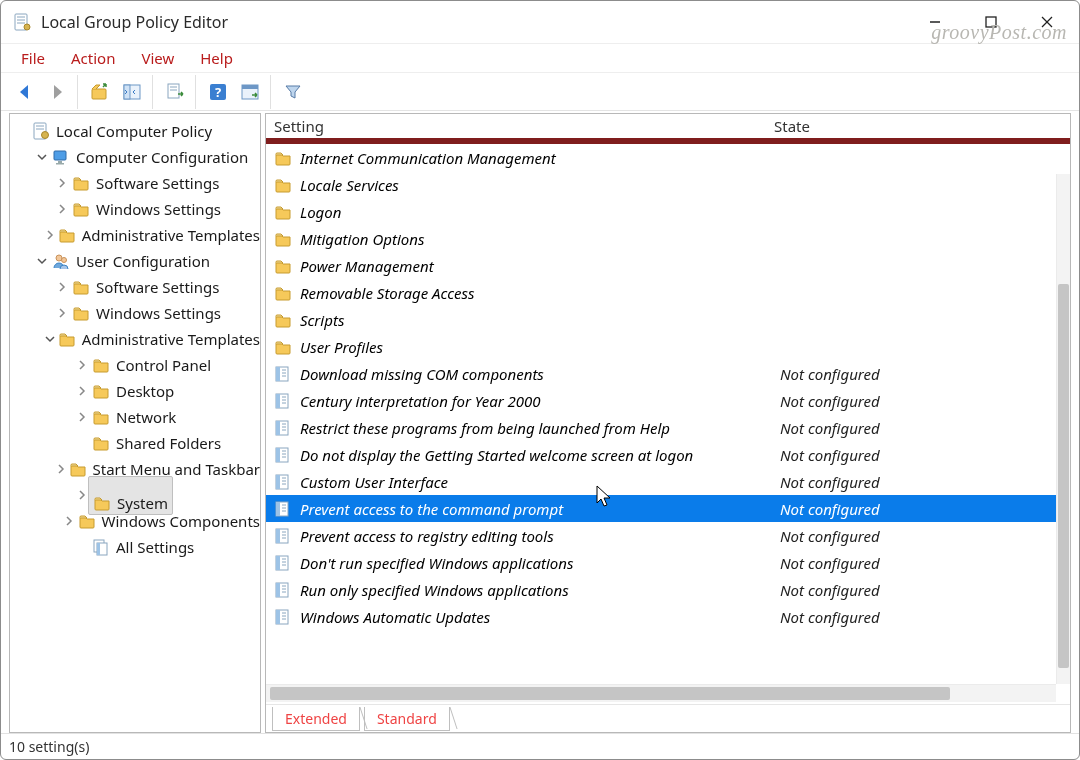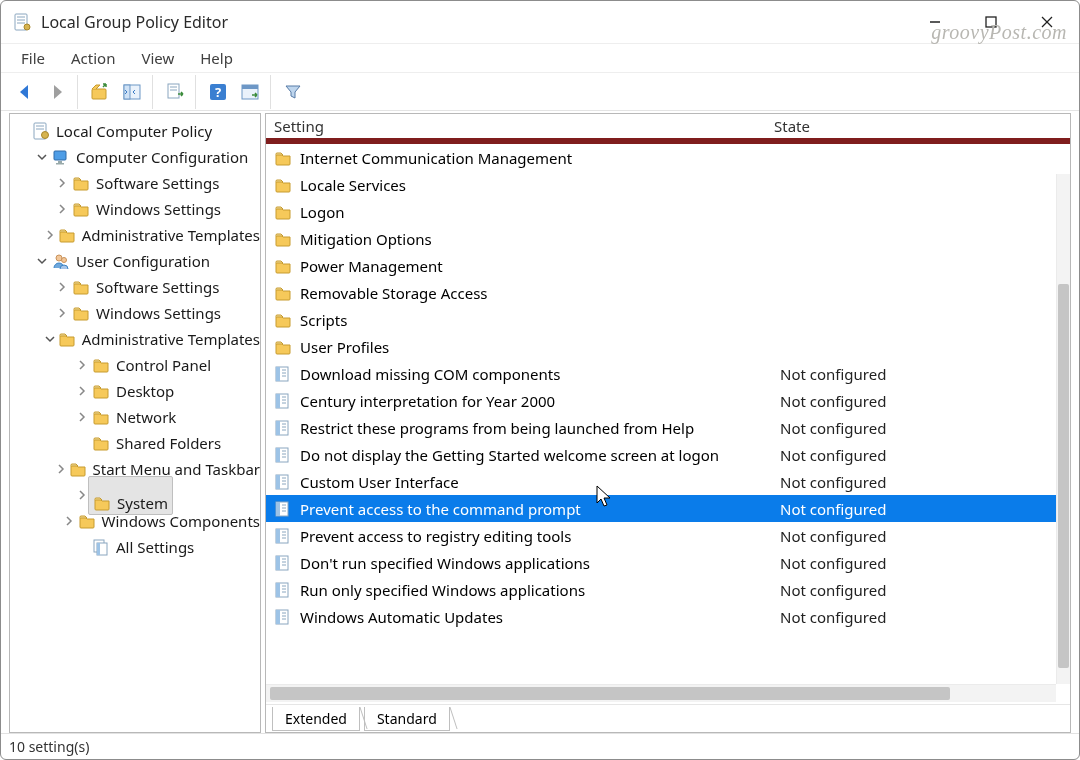--- a/index.html
+++ b/index.html
@@ -26,21 +26,21 @@
   
   .titlebar{height:42px;display:flex;align-items:center;padding:0 6px 0 12px;justify-content:flex-end;}
   .titlebar .app-icon{width:18px;height:18px;margin-right:10px;}
   .titlebar .title{font-size:16px;color:#2a2a2a;}
   .titlebar .spacer{flex:1;}
   .win-controls{display:flex;align-items:center;gap:32px;margin-right:14px;}
   .win-btn{width:24px;height:24px;display:flex;align-items:center;justify-content:center;}
   .watermark{position:absolute;top:20px;right:12px;font-family:Georgia,serif;font-size:20px;color:var(--watermark);font-style:italic;letter-spacing:0.5px;}
   
   .menubar{height:30px;border-top:1px solid #eee;border-bottom:1px solid #eee;display:flex;align-items:center;padding:0 8px;gap:2px;}
-  .menu-item{padding:4px 12px;border-radius:4px;font-size:15px;color:#404040;}
+  .menu-item{padding:4px 12px;border-radius:4px;font-size:15px;color:#b91c1c;}
   
   .toolbar{height:38px;border-bottom:1px solid #e4e4e4;display:flex;align-items:center;padding:0 4px;gap:2px;}
   .tool-group{display:flex;align-items:center;border-right:1px solid #e0e0e0;padding:0 6px;height:34px;gap:4px;}
   .tool-btn{width:28px;height:28px;display:flex;align-items:center;justify-content:center;border-radius:3px;}
   .tool-btn svg{width:20px;height:20px;}
   
   .client{position:absolute;top:112px;left:8px;right:8px;bottom:26px;display:flex;gap:4px;}
   .tree-pane{width:252px;border:1px solid var(--border-dark);background:#fff;overflow:hidden;position:relative;}
   .list-pane{flex:1;border:1px solid var(--border-dark);background:#fff;position:relative;display:flex;flex-direction:column;}
   
@@ -52,34 +52,34 @@
   .tree-label{color:#1a1a1a;}
   .tree-row.selected .tree-label-wrap{background:var(--tree-sel);border:1px solid var(--tree-sel-border);border-radius:2px;padding:16px 4px 1px 2px;margin-left:-2px;}
   .tree-label-wrap{display:inline-flex;align-items:center;}
   
   .list-header{height:30px;border-bottom:6px solid #7f1d1d;display:flex;align-items:center;font-size:15px;color:#333;}
   .col-setting{flex:0 0 508px;padding-left:8px;}
   .col-state{flex:0 0 140px;}
   
   .list-body{flex:1;position:relative;overflow:hidden;}
   .list-inner{position:absolute;inset:0 14px 48px 0;}
-  .list-row{display:flex;align-items:center;height:27px;font-size:15px;padding-left:8px;}
+  .list-row{display:flex;align-items:center;height:27px;font-size:15px;padding-left:8px;font-style:italic;}
   .list-row.selected{background:var(--sel);color:#fff;}
   .list-row.selected .row-state{color:#fff;}
   .row-icon{width:18px;height:18px;margin-right:8px;flex-shrink:0;}
   .row-label{flex:0 0 480px;white-space:nowrap;overflow:hidden;text-overflow:ellipsis;}
   .row-state{flex:0 0 180px;color:#222;}
   
   .vscroll{position:absolute;top:30px;right:0;bottom:48px;width:14px;background:#f3f3f3;border-left:1px solid #ebebeb;}
   .vscroll .thumb{position:absolute;left:1px;right:1px;top:110px;height:384px;background:var(--scroll-thumb);border-radius:2px;}
   .hscroll{position:absolute;left:0;right:14px;height:18px;bottom:30px;background:#f3f3f3;border-top:1px solid #ebebeb;}
   .hscroll .thumb{position:absolute;top:2px;bottom:2px;left:4px;width:680px;background:var(--scroll-thumb);border-radius:2px;}
   
   .list-tabs{position:absolute;left:0;right:0;bottom:0;height:28px;border-top:1px solid #e6e6e6;display:flex;align-items:flex-start;padding:2px 0 0 6px;font-size:14px;}
-  .list-tab{padding:2px 12px;border:1px solid #bfbfbf;border-top:none;margin-right:-1px;background:#fff;color:#000000;}
+  .list-tab{padding:2px 12px;border:1px solid #bfbfbf;border-top:none;margin-right:-1px;background:#fff;color:#ef4444;}
   .list-tab.active{background:#fff;}
   .list-tab-slash{transform:skewX(18deg);display:inline-block;width:10px;height:22px;border-right:1px solid #bfbfbf;margin-left:-5px;}
   
   .statusbar{position:absolute;left:0;right:0;bottom:0;height:26px;border-top:1px solid #e2e2e2;display:flex;align-items:center;padding:0 8px;font-size:14px;color:#333;}
   
   .cursor{position:absolute;width:18px;height:24px;pointer-events:none;}
 </style>
 </head>
 <body>
 

